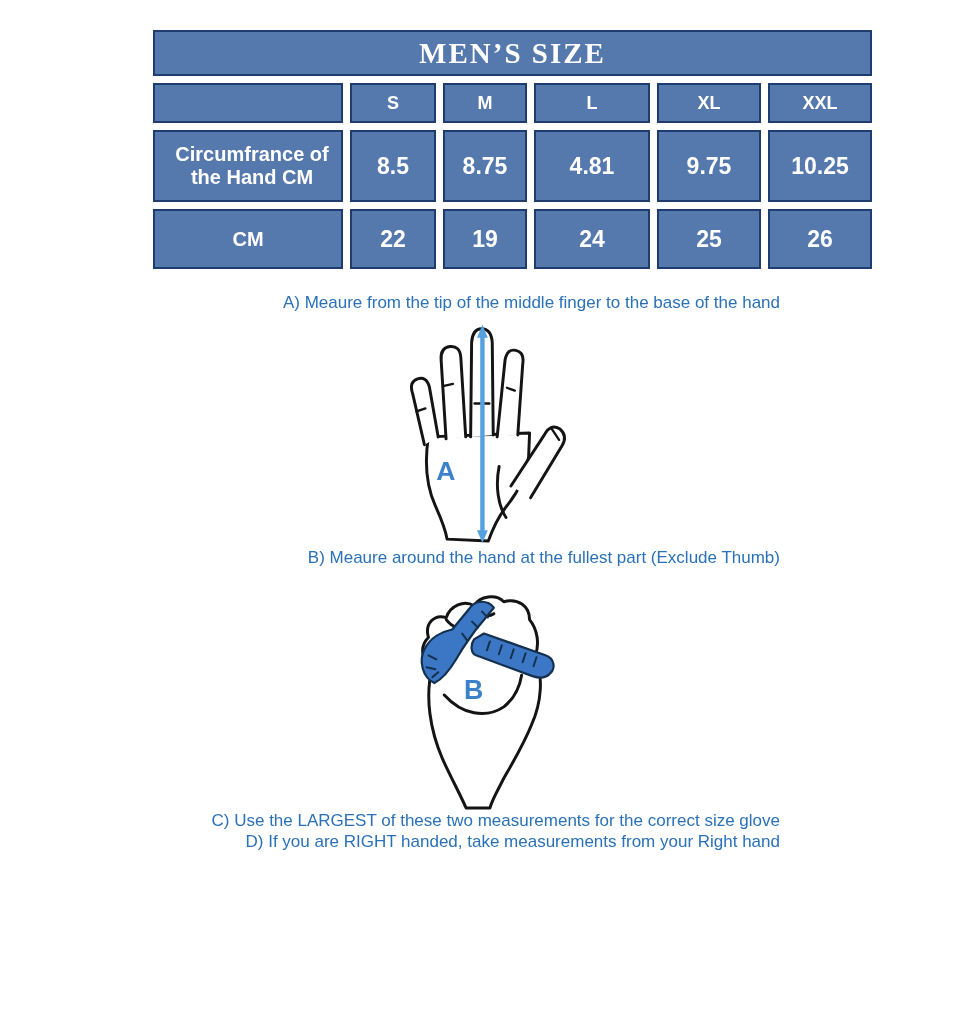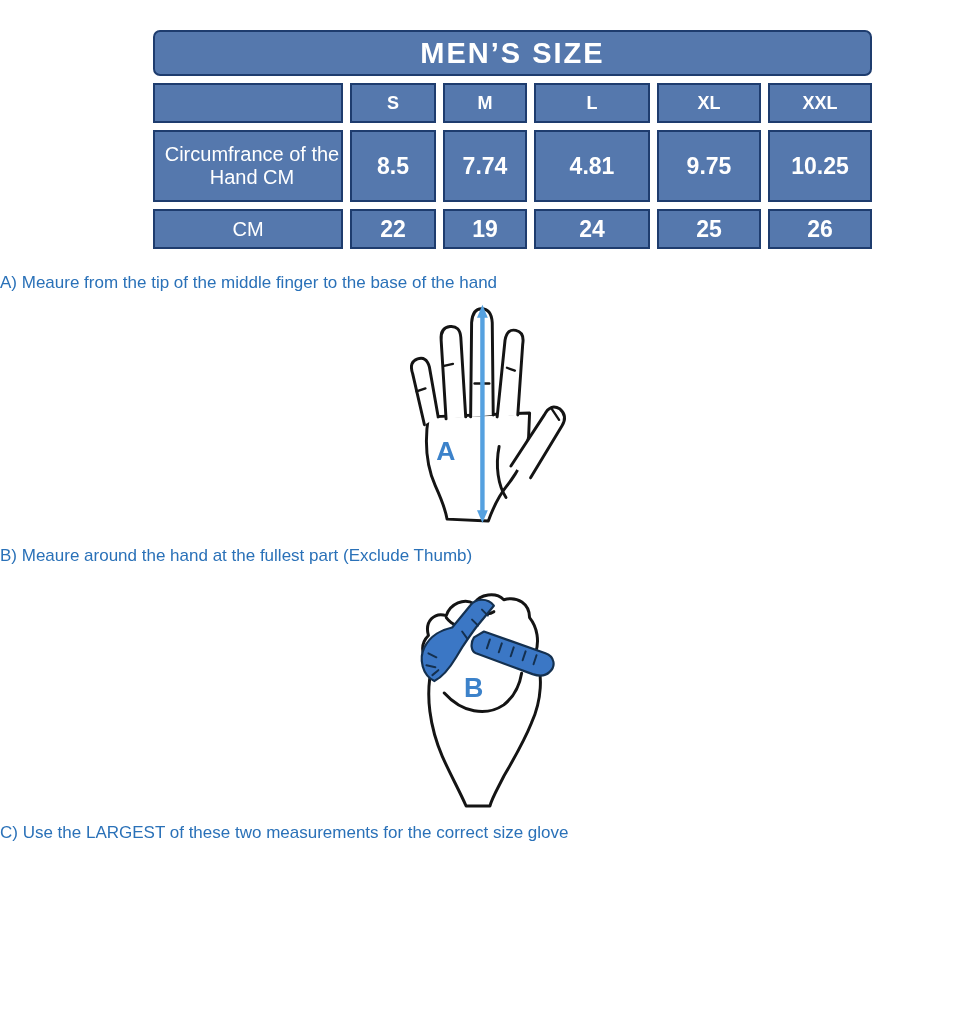--- a/index.html
+++ b/index.html
@@ -31,56 +31,55 @@
   }
   table.size-table td{
     background:var(--cell_fill);
     border:2px solid var(--cell_border);
     color:var(--cell_text);
     text-align:center;
     vertical-align:middle;
   }
   td.title-cell{
     height:46px;
-    font-family:Liberation Sans, sans-serif;
+    font-family:Liberation Serif, serif;
     font-weight:bold;
     font-size:29px;
     letter-spacing:2px;
-    border-radius:7px;
   }
   td.size-header-cell{
     height:40px;
     font-size:18px;
     font-weight:bold;
   }
   td.row-label-cell{
     font-size:20px;
-    font-weight:normal;
+    font-weight:bold;
   }
   td.row-label-left{
     text-align:left;
     padding-left:8px;
   }
   td.value-cell{
     font-size:23px;
     font-weight:bold;
   }
   tr.row-circumference td{height:72px;}
-  tr.row-cm td{height:40px;}
+  tr.row-cm td{height:60px;}
   
   .instruction-line{
     width:780px;
-    text-align:left;
+    text-align:right;
     color:var(--instruction_text);
     font-size:17px;
     line-height:21px;
   }
   #instruction-a{margin-top:16px;}
-  #instruction-b{margin-top:20px;}
-  .instructions-cf{margin-top:14px;}
+  #instruction-b{margin-top:2px;}
+  .instructions-cf{}
   
   .diagram{display:block;margin:4px auto 0 auto;}
   .hand-stroke{fill:#ffffff;stroke:var(--diagram_outline);stroke-width:3;stroke-linecap:round;stroke-linejoin:round;}
   .hand-line{fill:none;stroke:var(--diagram_outline);stroke-width:3;stroke-linecap:round;stroke-linejoin:round;}
   .crease{fill:none;stroke:var(--diagram_outline);stroke-width:2.4;stroke-linecap:round;}
   .arrow-line{stroke:var(--arrow_blue);stroke-width:4.5;stroke-linecap:round;}
   .arrow-head{fill:var(--arrow_blue);}
   .diagram-label{fill:var(--diagram_label);font-family:"Liberation Sans",sans-serif;font-size:27px;font-weight:bold;}
   .tape{fill:var(--tape_fill);stroke:var(--tape_edge);stroke-width:2.2;stroke-linejoin:round;}
   .tape-tick{stroke:var(--tape_edge);stroke-width:2;stroke-linecap:round;fill:none;}
@@ -105,21 +104,21 @@
     <td class="size-header-cell"></td>
     <td class="size-header-cell">S</td>
     <td class="size-header-cell">M</td>
     <td class="size-header-cell">L</td>
     <td class="size-header-cell">XL</td>
     <td class="size-header-cell">XXL</td>
   </tr>
   <tr class="row-circumference">
     <td class="row-label-cell row-label-left">Circumfrance of the Hand CM</td>
     <td class="value-cell">8.5</td>
-    <td class="value-cell">7.74</td>
+    <td class="value-cell">8.75</td>
     <td class="value-cell">4.81</td>
     <td class="value-cell">9.75</td>
     <td class="value-cell">10.25</td>
   </tr>
   <tr class="row-cm">
     <td class="row-label-cell">CM</td>
     <td class="value-cell">22</td>
     <td class="value-cell">19</td>
     <td class="value-cell">24</td>
     <td class="value-cell">25</td>
@@ -177,13 +176,14 @@
   <path class="tape" d="M106,62 L168,84 C177,87 179,97 172,103 C168,107 161,107 155,105
            L98,84 C93,82 92,74 96,68 Z"></path>
 
   <path class="tape-tick" d="M112,70 L109,79 M124,74 L121,83 M136,78 L133,87 M148,82 L145,91 M159,86 L156,95"></path>
   <path class="tape-tick" d="M50,84 L58,88 M48,96 L57,98 M54,106 L60,101 M84,62 L89,69 M94,50 L100,56 M104,40 L110,46"></path>
   <text class="diagram-label" x="86" y="128">B</text>
 </svg>
 
 <div class="instructions-cf">
   <div class="instruction-line">C) Use the LARGEST of these two measurements for the correct size glove</div>
+  <div class="instruction-line">D) If you are RIGHT handed, take measurements from your Right hand</div>
 </div>
 
 </body></html>

